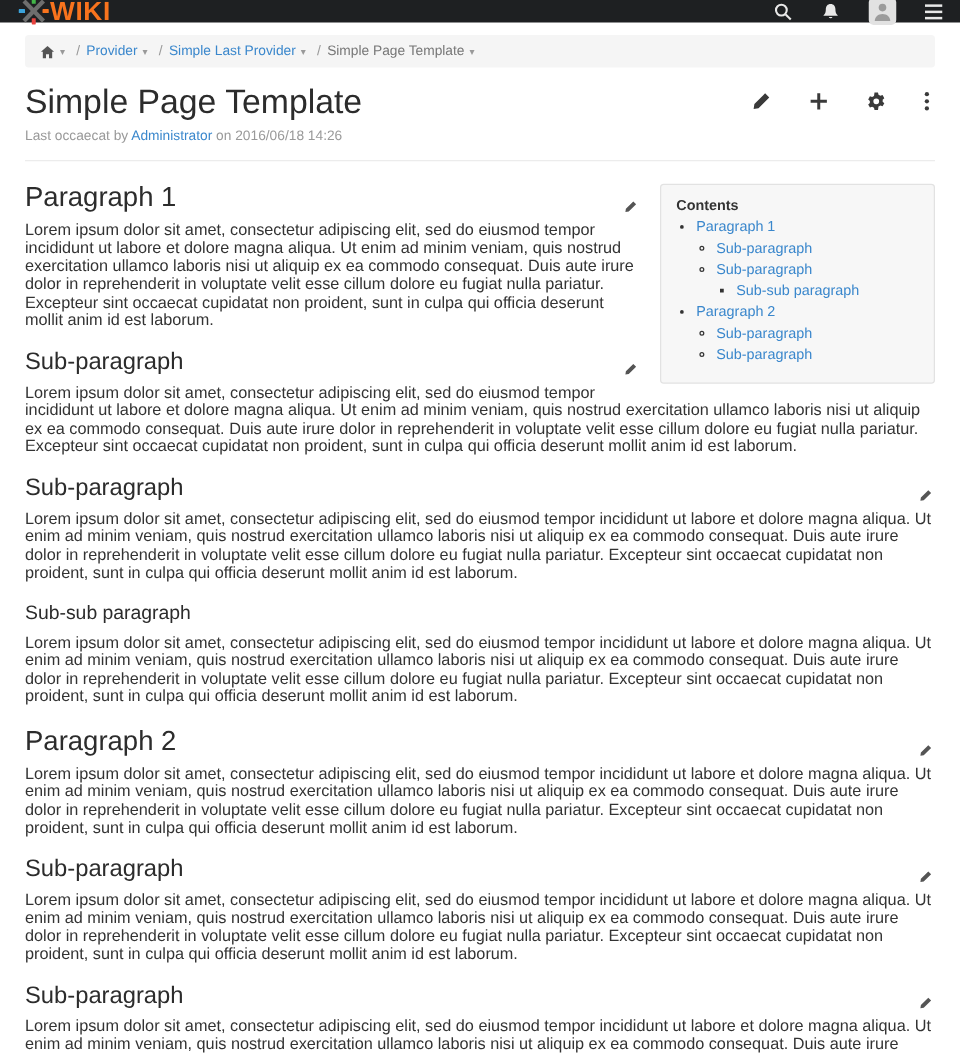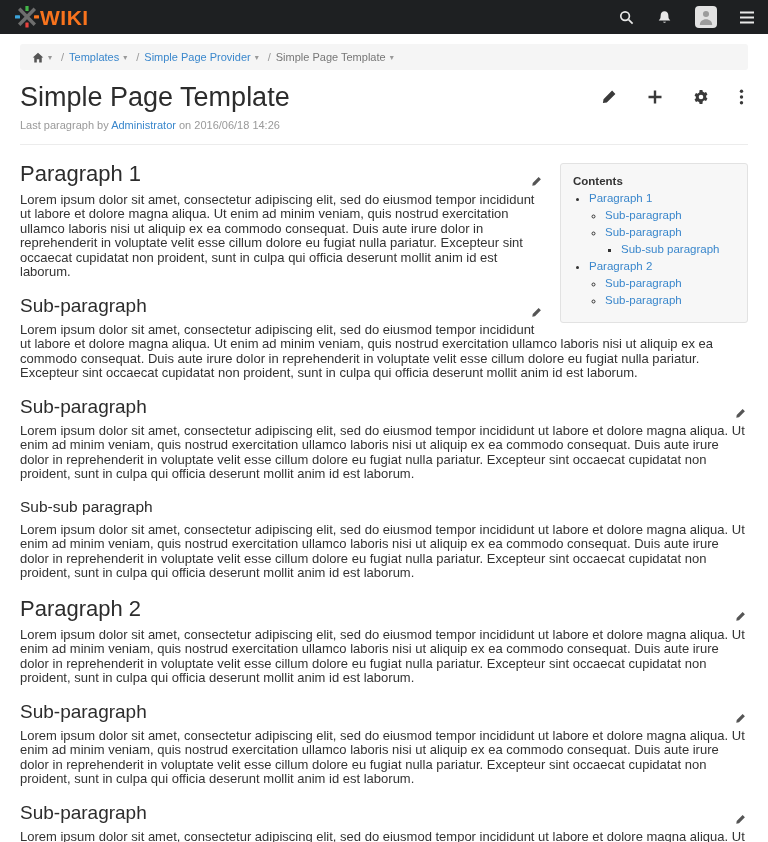--- a/index.html
+++ b/index.html
@@ -6,21 +6,21 @@
   html,body { background:#ffffff; }
   body {
     width:768px;
     font-family:"Liberation Sans","DejaVu Sans",sans-serif;
     color:#333;
   }
   .viewport { width:768px; min-height:842px; background:#fff; display:flex; flex-direction:column; }
 
   
   .navbar {
-    height:34px; background:#1e2022; display:flex; align-items:center;
+    height:18px; background:#1e2022; display:flex; align-items:center;
     justify-content:space-between; padding:0 14px; flex-shrink:0;
   }
   .logo { display:flex; align-items:center; gap:1px; cursor:pointer; }
   .logo-wiki {
     color:#F8731D; font-size:21px; font-weight:bold; letter-spacing:0.5px; line-height:1;
     margin-left:-1px;
   }
   .nav-icons { display:flex; align-items:center; gap:23px; }
   .nav-icon { color:#e8e8e8; display:flex; align-items:center; cursor:pointer; }
   .avatar-box {
@@ -48,21 +48,21 @@
   .page-actions { display:flex; align-items:center; gap:30px; margin-top:6px; margin-right:4px; }
   .action-ic { color:#3a3a3a; cursor:pointer; display:flex; }
   .modified { font-size:11px; color:#999; margin-top:6px; }
   .modified a { color:#3A87CC; text-decoration:none; }
   hr.title-rule { border:none; border-top:1px solid #ececec; margin:13px 0 16px 0; }
 
   
   .xcontent { position:relative; }
   .xcontent:after { content:""; display:block; clear:both; }
   .toc-box {
-    float:right; width:188px; background:#f7f7f7; border:1px solid #e2e2e2;
+    float:right; width:220px; background:#f7f7f7; border:1px solid #e2e2e2;
     border-radius:3px; padding:10px 12px 12px 12px; margin:2px 0 12px 16px;
     font-size:11.5px; line-height:14px;
   }
   .toc-title { font-weight:bold; color:#333; font-size:11.5px; margin-bottom:2px; }
   .toc-box ul { margin:2px 0 0 16px; }
   .toc-box ul.d1 { list-style-type:disc; }
   .toc-box ul.d2 { list-style-type:circle; }
   .toc-box ul.d3 { list-style-type:square; }
   .toc-box li { margin:3px 0; color:#333; }
   .toc-box a { color:#3A87CC; text-decoration:none; cursor:pointer; }
@@ -140,26 +140,26 @@
       <span class="crumb">
         <span class="home-ic">
           <svg width="12" height="12" viewBox="0 0 16 16" fill="currentColor">
             <path d="M8 1l7 6.2h-2V14H9.6V9.8H6.4V14H3V7.2H1z"></path>
           </svg>
         </span>
         <span class="caret">▾</span>
       </span>
       <span class="crumb-sep">/</span>
       <span class="crumb">
-        <span class="crumb-link">Templates</span>
+        <span class="crumb-link">Provider</span>
         <span class="caret">▾</span>
       </span>
       <span class="crumb-sep">/</span>
       <span class="crumb">
-        <span class="crumb-link">Simple Page Provider</span>
+        <span class="crumb-link">Simple Last Provider</span>
         <span class="caret">▾</span>
       </span>
       <span class="crumb-sep">/</span>
       <span class="crumb">
         <span class="crumb-current">Simple Page Template</span>
         <span class="caret">▾</span>
       </span>
     </div>
 
   <div class="main">
@@ -184,21 +184,21 @@
         <span class="action-ic">
           <svg width="5" height="16" viewBox="0 0 5 16" fill="currentColor">
             <circle cx="2.5" cy="2.3" r="1.7"></circle>
               <circle cx="2.5" cy="8" r="1.7"></circle>
               <circle cx="2.5" cy="13.7" r="1.7"></circle>
           </svg>
         </span>
       </div>
     </div>
     <div class="modified">
-      <span>Last paragraph by</span>
+      <span>Last occaecat by</span>
       <a>Administrator</a>
       <span>on 2016/06/18 14:26</span>
     </div>
     <hr class="title-rule">
 
     <div class="xcontent">
 
       <div class="toc-box">
         <div class="toc-title">Contents</div>
         <div id="toc-root">

